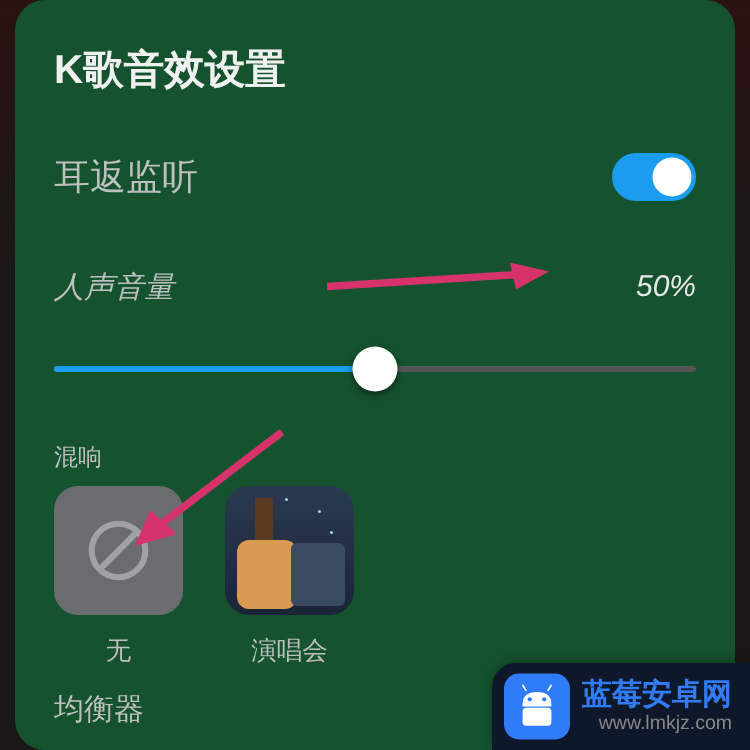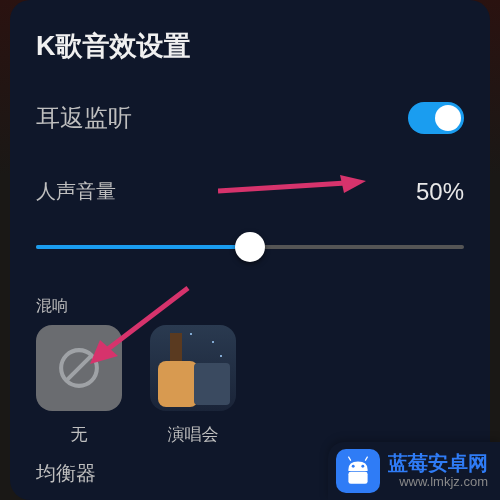--- a/index.html
+++ b/index.html
@@ -9,21 +9,21 @@
     background: #000;
     position: relative;
   }
   .bg {
     position: absolute; inset: 0;
     background: linear-gradient(180deg, #2a1210 0%, #1a1816 35%, #1a1816 100%);
   }
   .panel {
     position: absolute;
     left: 10px; right: 10px; top: 0; bottom: 0;
-    background: #0f172a;
+    background: #14532d;
     border-radius: 20px;
     padding: 28px 26px 16px 26px;
     color: #e8e8e8;
   }
   .title {
     font-size: 27px;
     font-weight: 600;
     color: #f0f0f0;
     margin-bottom: 38px;
   }
@@ -37,25 +37,26 @@
     background: #1a9df0;
     position: relative;
   }
   .toggle .knob {
     position: absolute; right: 3px; top: 3px;
     width: 26px; height: 26px; border-radius: 50%;
     background: #fff;
   }
   .slider-block { margin-bottom: 34px; }
   .slider-head {
-    display: flex; justify-content: space-between; 
+    display: flex; justify-content: space-between; align-items: center;
     margin-bottom: 26px;
+    font-style: italic;
   }
   .slider-head .lbl { font-size: 20px; color: #bfbfbf; }
-  .slider-head .val { font-size: 24px; color: #e8e8e8; }
+  .slider-head .val { font-size: 20px; color: #e8e8e8; }
   .slider {
     position: relative;
     height: 30px;
   }
   .track {
     position: absolute; left: 0; right: 0; top: 50%; transform: translateY(-50%);
     height: 4px; background: #555; border-radius: 2px;
   }
   .fill {
     position: absolute; left: 0; top: 50%; transform: translateY(-50%);

